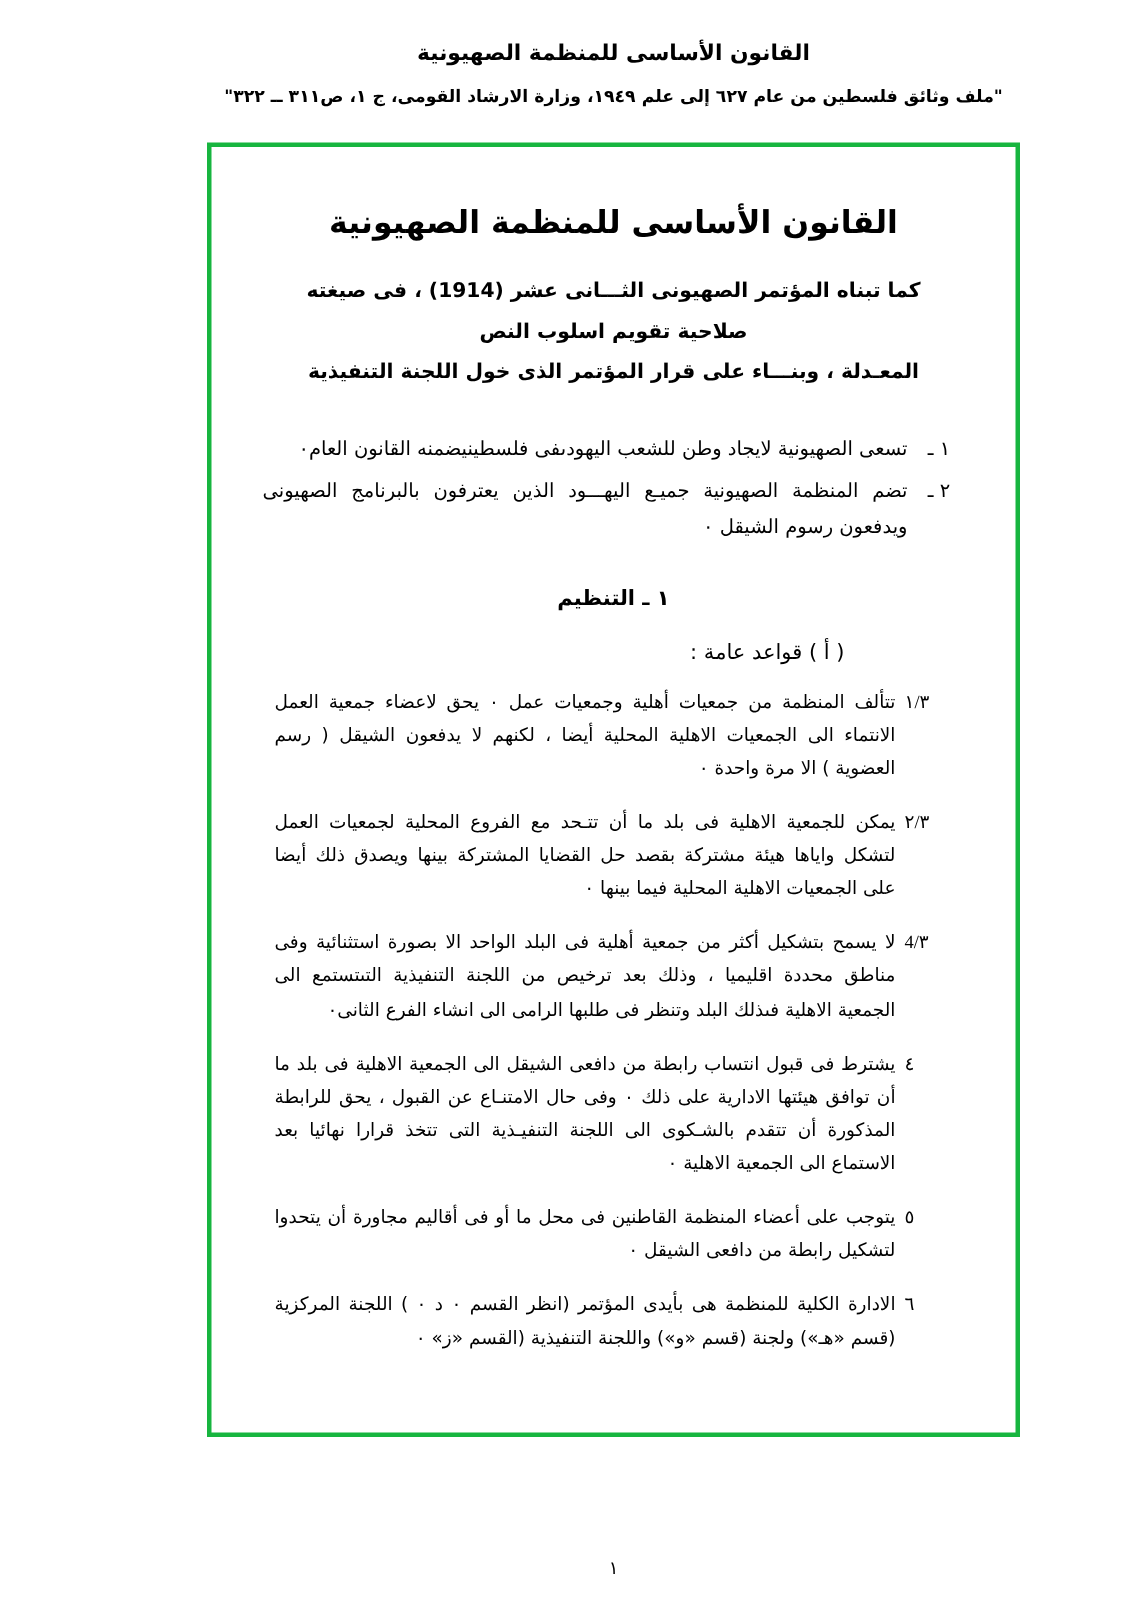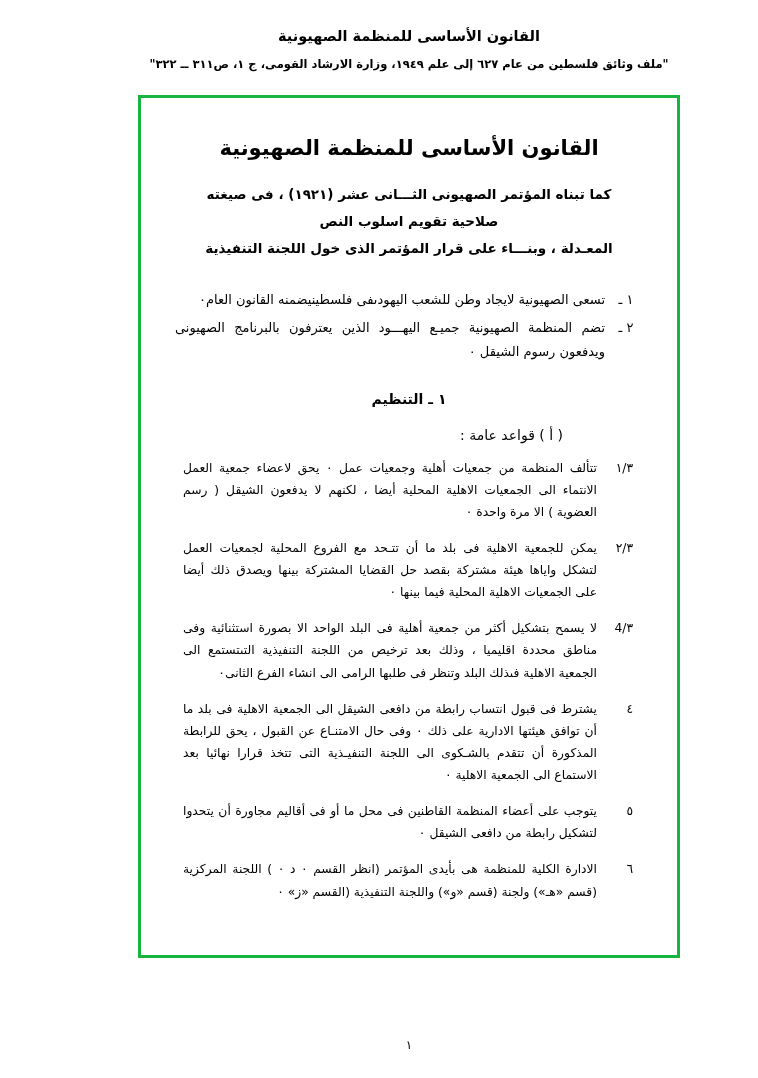--- a/index.html
+++ b/index.html
@@ -110,25 +110,26 @@
     line-height: 1.8;
   }
   .clause {
     display: flex;
     flex-direction: row;
     margin-bottom: 14px;
   }
   .clause .cnum {
     width: 46px;
     flex: 0 0 46px;
-    text-align: right;
+    text-align: left;
     padding-right: 10px;
     padding-left: 6px;
     box-sizing: border-box;
     white-space: nowrap;
+    font-family: Liberation Serif, serif;
   }
   .clause .ctext {
     flex: 1 1 auto;
     text-align: justify;
     padding-left: 8px;
   }
   .page-number {
     position: absolute;
     bottom: 26px;
     left: 0;
@@ -146,21 +147,21 @@
     <div class="header-title">القانون الأساسى للمنظمة الصهيونية</div>
     <div class="header-source">"ملف وثائق فلسطين من عام ٦٢٧ إلى علم ١٩٤٩، وزارة الارشاد القومى، ج ١، ص٣١١ ــ ٣٢٢"</div>
   </div>
 
   <div class="frame">
     <div class="frame-inner">
 
       <div class="doc-title">القانون الأساسى للمنظمة الصهيونية</div>
 
       <div class="subtitle-block">
-        <span class="subtitle-line">كما تبناه المؤتمر الصهيونى الثـــانى عشر (١٩٢١) ، فى صيغته</span>
+        <span class="subtitle-line">كما تبناه المؤتمر الصهيونى الثـــانى عشر (1914) ، فى صيغته</span>
         <span class="subtitle-line">صلاحية تقويم اسلوب النص</span>
         <span class="subtitle-line">المعـدلة ، وبنـــاء على قرار المؤتمر الذى خول اللجنة التنفيذية</span>
       </div>
 
       <div class="numbered-list">
         <div class="num-item">
           <span class="num">١ ـ</span>
           <span class="txt">تسعى الصهيونية لايجاد وطن للشعب اليهودىفى فلسطينيضمنه القانون العام٠</span>
         </div>
         <div class="num-item">

